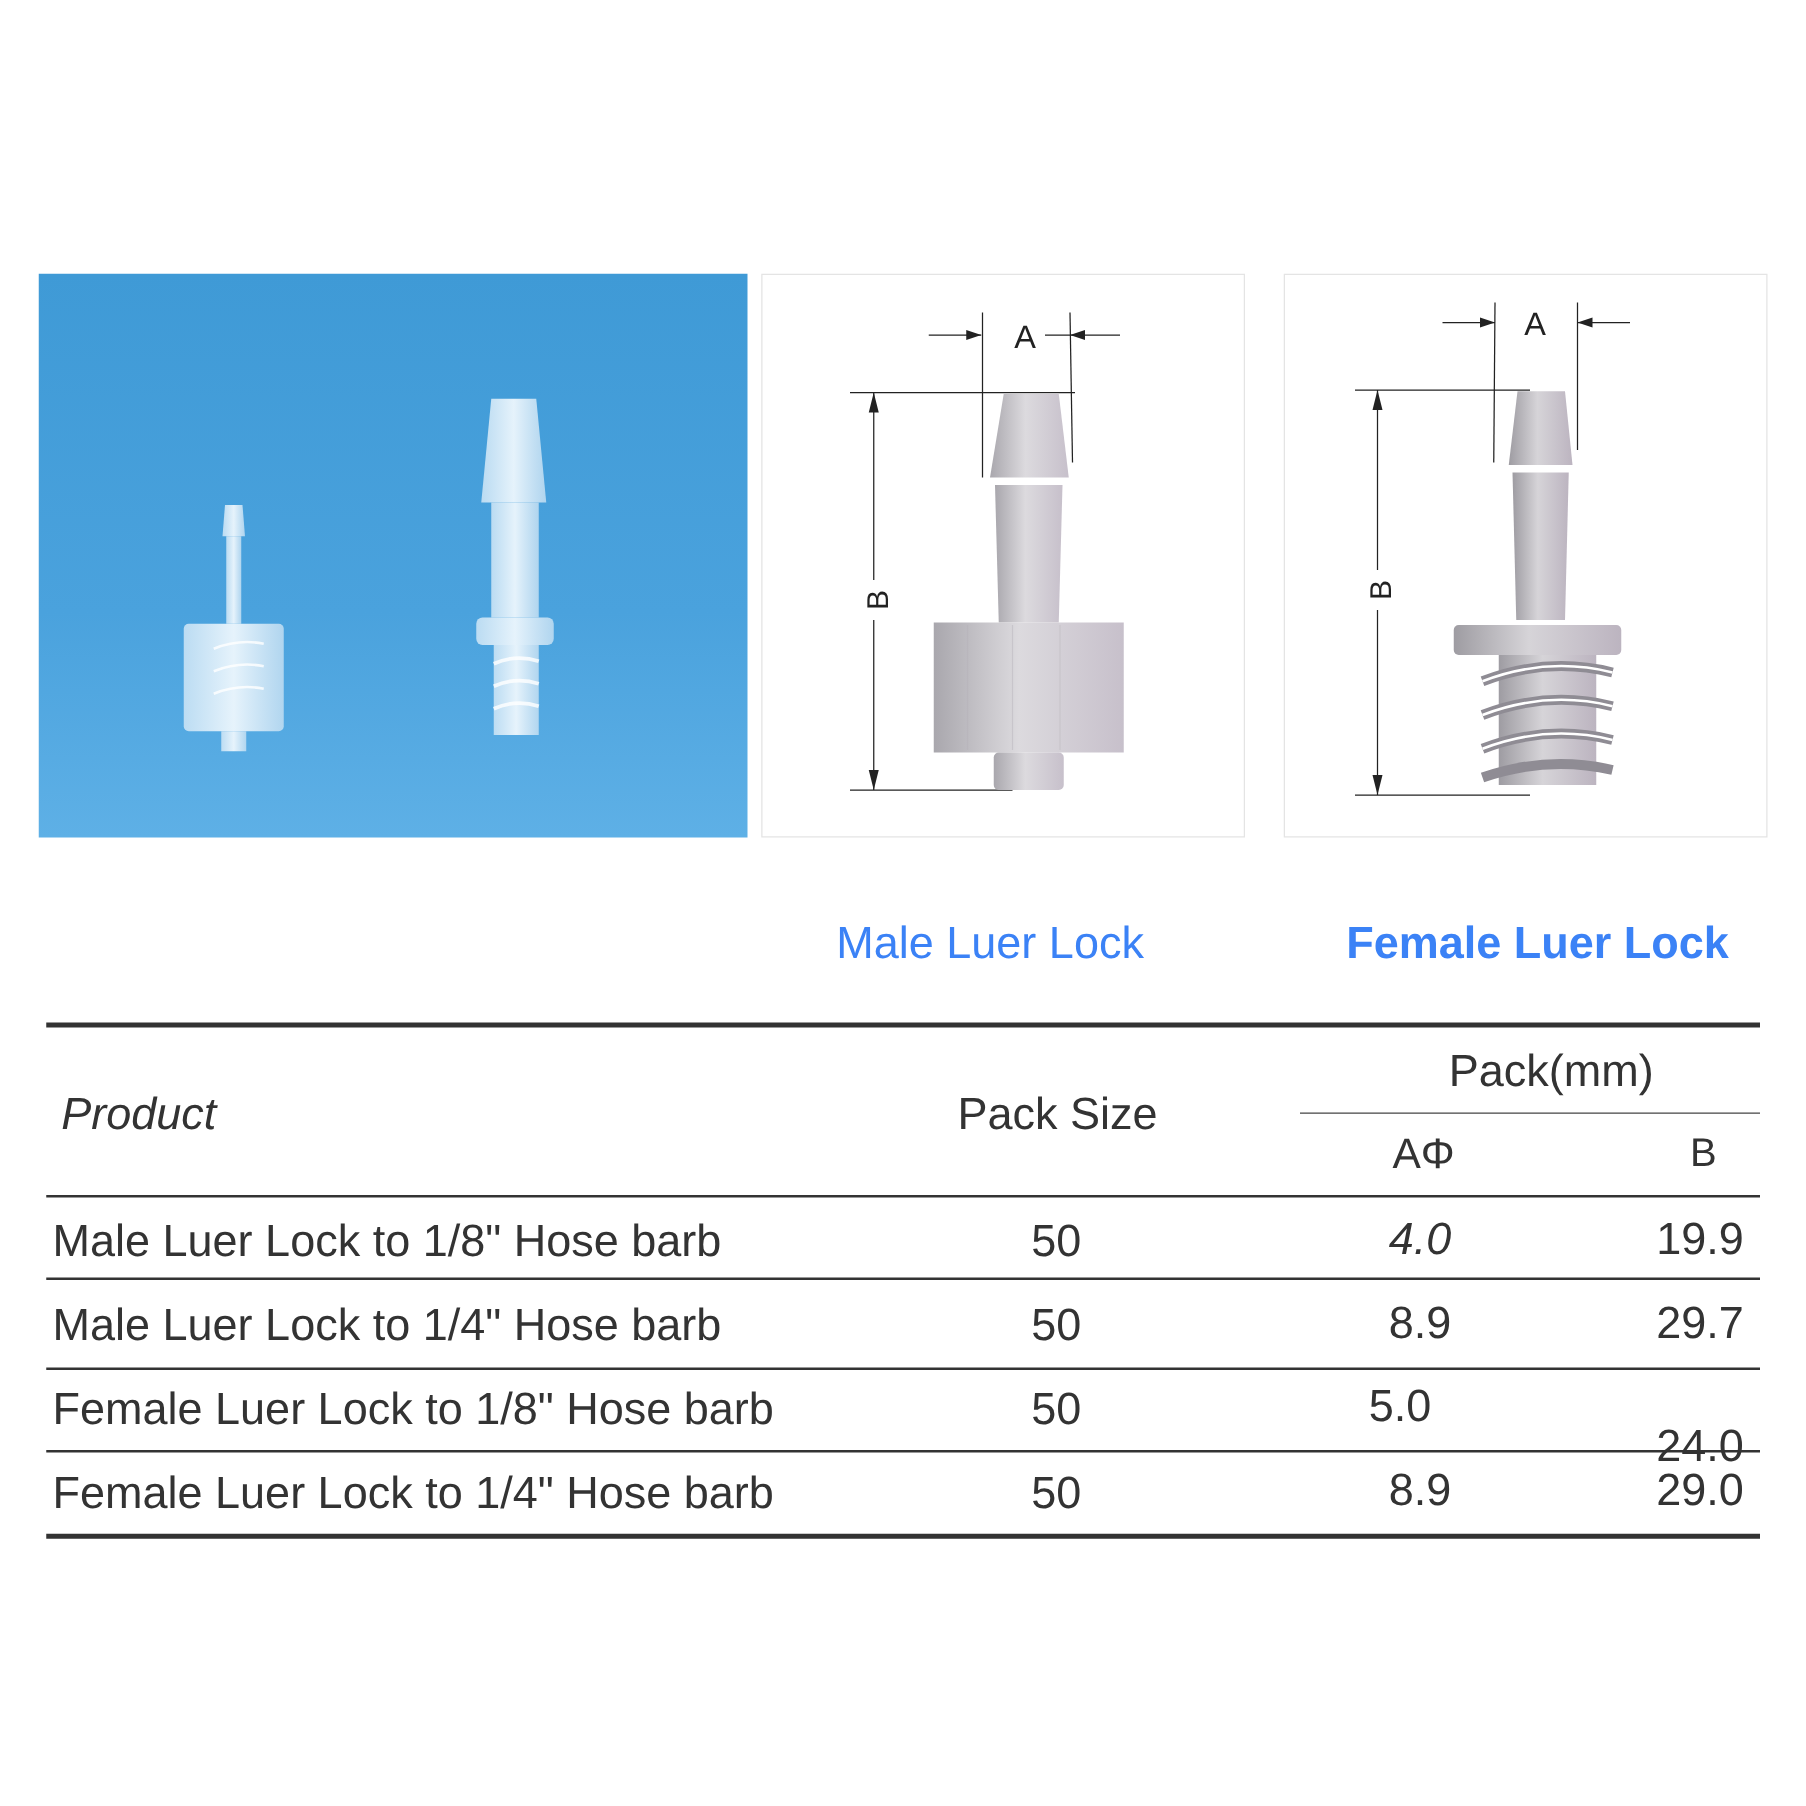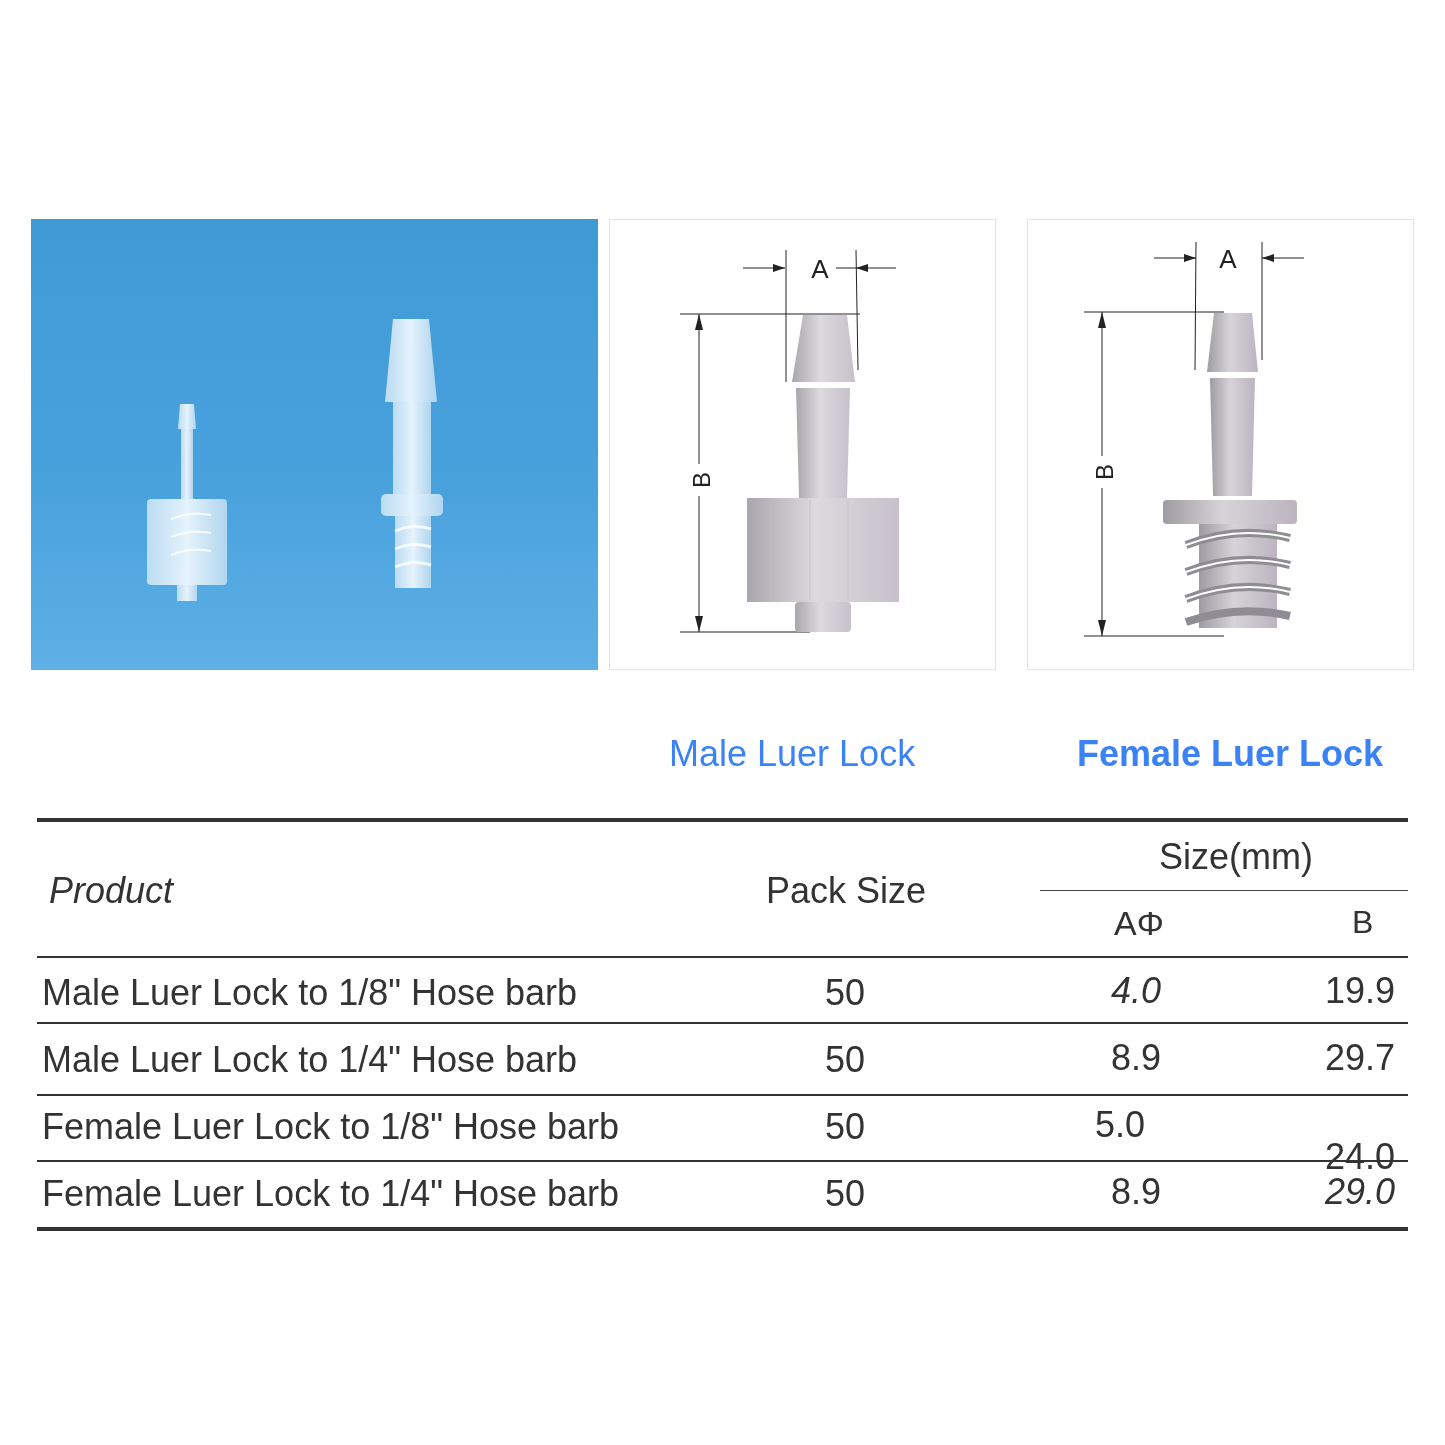--- a/index.html
+++ b/index.html
@@ -132,21 +132,21 @@
 </div>
 
 <div class="caption male">Male Luer Lock</div>
 <div class="caption female">Female Luer Lock</div>
 
 <div class="spec-table">
   <div class="rule thick" style="top:0;"></div>
 
   <div class="cell hdr" style="left:12px; top:52px;font-style:italic;">Product</div>
   <div class="cell hdr" style="left:729px; top:52px;">Pack Size</div>
-  <div class="cell hdr" style="left:1122px; top:18px;">Size(mm)</div>
+  <div class="cell hdr" style="left:1122px; top:18px;">Pack(mm)</div>
   <div class="rule sub" style="top:72px;"></div>
   <div class="cell hdr" style="left:1077px; top:86px; font-size:34px;">AΦ</div>
   <div class="cell hdr" style="left:1315px; top:86px; font-size:32px;">B</div>
 
   <div class="rule thin" style="top:138px;"></div>
 
   <div>
     <div class="cell" style="left:5px; top:154px;">Male Luer Lock to 1/8" Hose barb</div>
     <div class="cell" style="left:788px; top:154px;">50</div>
     <div class="cell" style="left:1074px; top:152px;font-style:italic;">4.0</div>
@@ -167,16 +167,16 @@
     <div class="cell" style="left:788px; top:288px;">50</div>
     <div class="cell" style="left:1058px; top:286px;text-align:center;">5.0</div>
     <div class="cell" style="left:1288px; top:286px;margin-top:32px;">24.0</div>
   </div>
   <div class="rule thin" style="top:342px;"></div>
 
   <div>
     <div class="cell" style="left:5px; top:355px;">Female Luer Lock to 1/4" Hose barb</div>
     <div class="cell" style="left:788px; top:355px;">50</div>
     <div class="cell" style="left:1074px; top:353px;">8.9</div>
-    <div class="cell" style="left:1288px; top:353px;font-style:italic;">29.0</div>
+    <div class="cell" style="left:1288px; top:353px;">29.0</div>
   </div>
   <div class="rule thick" style="top:409px;"></div>
 </div>
 
 </body></html>

